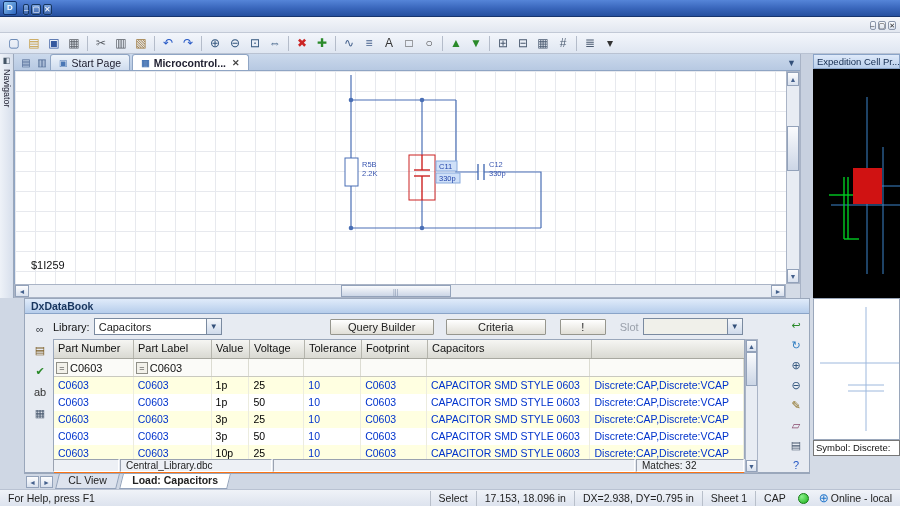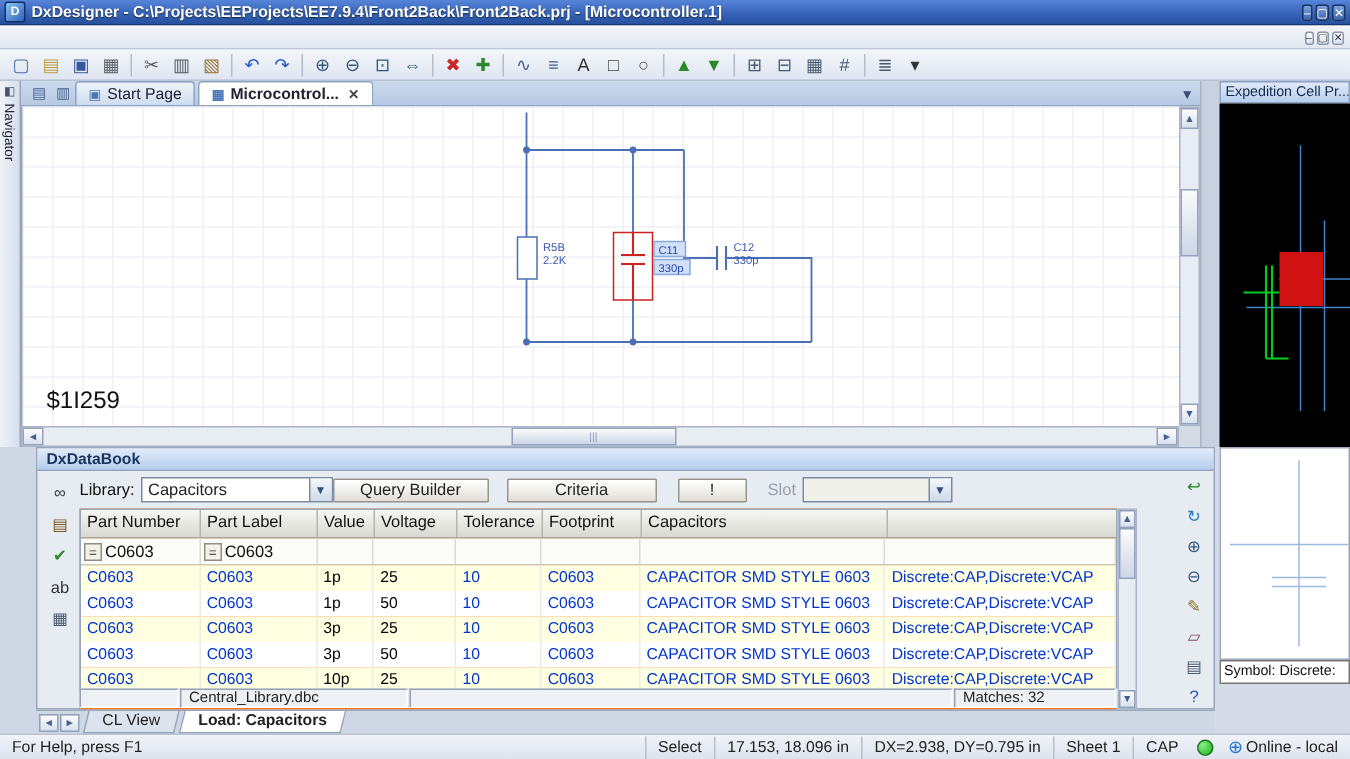--- a/index.html
+++ b/index.html
@@ -43,21 +43,21 @@
   #tab-overflow{margin-left:auto;margin-right:4px;margin-bottom:2px;font-size:9px;color:#33507a;}
   
   #navstrip{left:0;top:54px;width:14px;height:244px;background:linear-gradient(90deg,#eef2f8,#d7dfec);
     border-right:1px solid #9aa7bb;box-sizing:border-box;display:flex;flex-direction:column;align-items:center;}
   #navstrip .pin{font-size:8px;color:#456;margin:2px 0 4px 0;}
   #nav-label{writing-mode:vertical-rl;font-size:9px;color:#223;}
   
   #canvas{left:14px;top:71px;width:772px;height:213px;background:#fff;
     background-image:linear-gradient(#e7e9ee 1px,transparent 1px),linear-gradient(90deg,#e7e9ee 1px,transparent 1px);
     background-size:20px 20px;border-left:1px solid #8fa5c4;box-sizing:border-box;overflow:hidden;}
-  #net-label{position:absolute;left:16px;top:188px;font-size:16px;color:#111;}
+  #net-label{position:absolute;left:16px;top:188px;font-size:11px;color:#111;}
   
   .sb{background:#e8ecf3;border:1px solid #aab4c6;box-sizing:border-box;}
   .sb-arrow{background:linear-gradient(180deg,#fdfdfe,#d9e1ee);border:1px solid #93a2ba;color:#44608c;
     font-size:7px;text-align:center;box-sizing:border-box;}
   .sb-thumb{background:linear-gradient(180deg,#fafbfd,#ccd6e6);border:1px solid #93a2ba;box-sizing:border-box;
     color:#8a99b2;font-size:7px;text-align:center;}
   #canvas-hscroll{left:14px;top:284px;width:772px;height:14px;display:flex;align-items:stretch;}
   #canvas-hscroll .sb-arrow{width:14px;line-height:12px;}
   #canvas-hscroll .track{flex:1;position:relative;}
   #canvas-hscroll .sb-thumb{position:absolute;left:42%;width:110px;top:0;height:12px;line-height:11px;}
@@ -81,21 +81,21 @@
     font-weight:bold;font-size:10.5px;line-height:14px;padding-left:6px;color:#17355e;}
   #db-controls{position:absolute;left:28px;top:17px;width:726px;height:21px;display:flex;align-items:center;}
   #db-lib-label{margin-right:4px;}
   .combo{height:17px;background:#fff;border:1px solid #7a8aa0;box-sizing:border-box;display:flex;align-items:center;}
   .combo .val{flex:1;padding:0 4px;font-size:11px;color:#222;white-space:nowrap;overflow:hidden;}
   .combo .arrow{width:14px;height:100%;background:linear-gradient(180deg,#f4f7fb,#cfdaeb);
     border-left:1px solid #7a8aa0;font-size:8px;line-height:15px;text-align:center;color:#33507a;}
   #db-lib-combo{width:128px;}
   .flatbtn{height:16px;background:linear-gradient(180deg,#ffffff,#e1dfd7);border:1px solid #96968e;
     border-radius:1px;font-size:11px;line-height:14px;text-align:center;color:#222;box-sizing:border-box;}
-  #btn-query{width:104px;}
+  #btn-query{width:104px;margin-left:108px;}
   #btn-criteria{width:100px;margin-left:12px;}
   #btn-bang{width:46px;margin-left:14px;}
   #db-slot-label{margin-left:14px;color:#9aa0ab;}
   #db-slot-combo{width:100px;margin-left:4px;background:#f0f0ea;}
   #db-left-tools{position:absolute;left:3px;top:22px;width:24px;display:flex;flex-direction:column;gap:4px;align-items:center;}
   #db-right-tools{position:absolute;left:758px;top:18px;width:26px;display:flex;flex-direction:column;gap:3px;align-items:center;}
   .strip-icon{width:18px;height:15px;line-height:15px;text-align:center;font-size:11px;border:1px solid transparent;border-radius:2px;}
   
   #db-table{position:absolute;left:28px;top:40px;width:692px;height:142px;background:#f97316;border:1px solid #9aa7bb;box-sizing:border-box;}
   #db-thead{display:flex;height:18px;background:linear-gradient(180deg,#f6f6f3,#d9d9d2);border-bottom:1px solid #a8a8a0;}
@@ -135,21 +135,20 @@
   #online-led{width:9px;height:9px;border-radius:50%;background:radial-gradient(circle at 30% 30%,#8af08a,#1db21d);
     border:1px solid #157a15;margin:0 4px;}
   #globe-icon{color:#2277cc;font-size:12px;margin:0 2px 0 6px;}
   #left-gutter{left:0;top:298px;width:24px;height:191px;background:#cfd7e4;}
 </style>
 </head>
 <body>
 
 <div id="titlebar" class="abs">
   <span id="app-icon">D</span>
-  <span id="win-title">DxDesigner - C:\Projects\EEProjects\EE7.9.4\Front2Back\Front2Back.prj - [Microcontroller.1]</span>
   <span id="win-controls"><span class="win-btn">–</span><span class="win-btn">▢</span><span class="win-btn">✕</span></span>
 </div>
 
 <div id="menubar" class="abs">
   <span id="menu-spacer"></span>
   <span id="mdi-controls"><span class="mdi-btn">–</span><span class="mdi-btn">▢</span><span class="mdi-btn">✕</span></span>
 </div>
 
 <div id="toolbar" class="abs">
   <span id="toolbar-icons" style="display:flex;align-items:center;">

